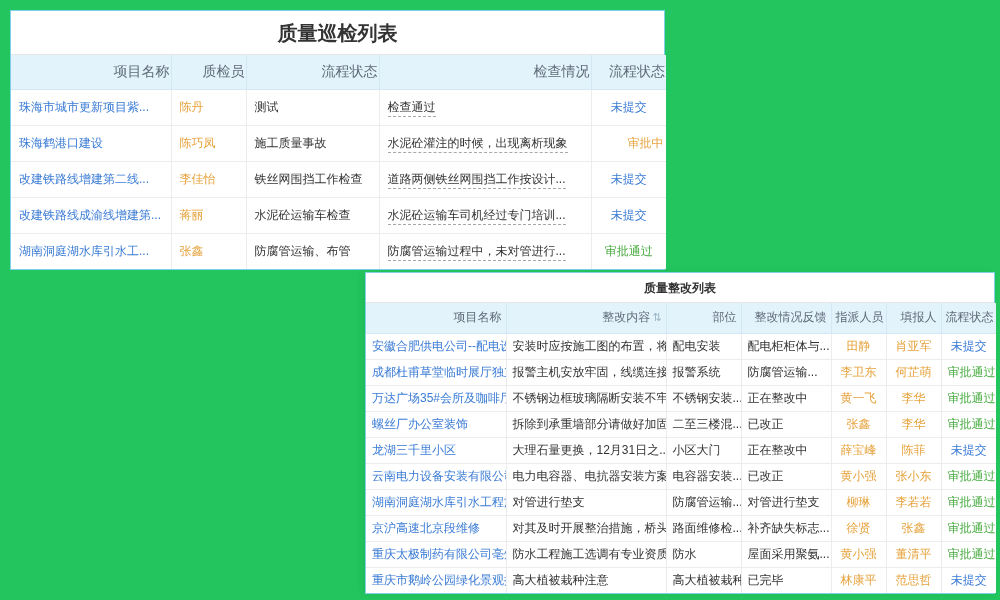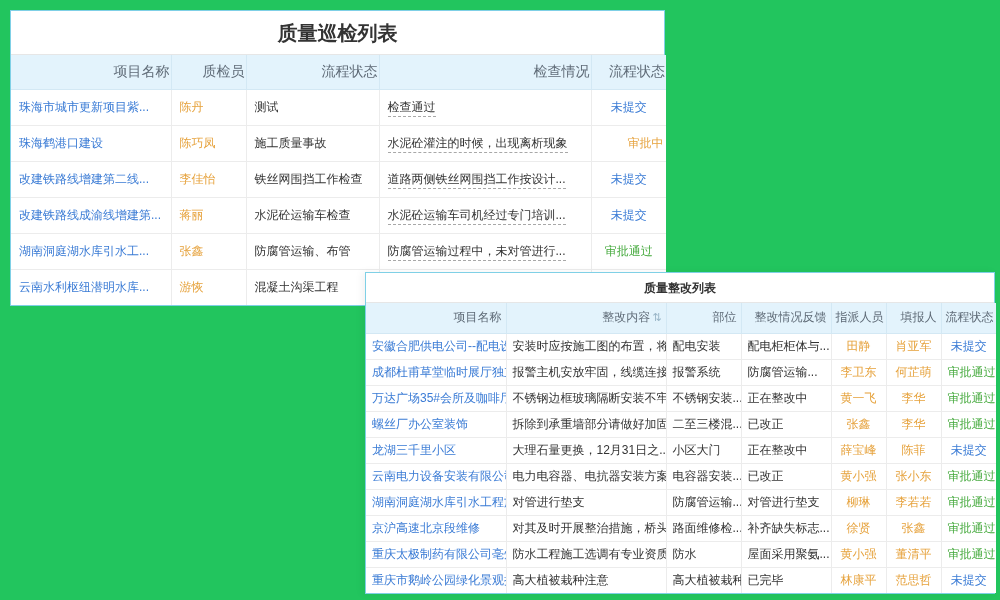--- a/index.html
+++ b/index.html
@@ -91,27 +91,20 @@
             <td><span class="dashed">水泥砼运输车司机经过专门培训...</span></td>
             <td class="c-center"><span style="color: rgb(58, 123, 213);">未提交</span></td>
           </tr>
           <tr>
             <td><span class="link">湖南洞庭湖水库引水工...</span></td>
             <td><span class="person">张鑫</span></td>
             <td><span>防腐管运输、布管</span></td>
             <td><span class="dashed">防腐管运输过程中，未对管进行...</span></td>
             <td class="c-center"><span style="color: rgb(68, 169, 60);">审批通过</span></td>
           </tr>
-          <tr>
-            <td><span class="link">云南水利枢纽潜明水库...</span></td>
-            <td><span class="person">游恢</span></td>
-            <td><span>混凝土沟渠工程</span></td>
-            <td><span class="dashed"></span></td>
-            <td class="c-center"><span></span></td>
-          </tr>
         </tbody>
     </table>
   </section>
 
   <section class="card card-rectify">
     <div class="card-title">质量整改列表</div>
     <table class="t2">
       <colgroup>
         <col style="width:140px">
           <col style="width:160px">

